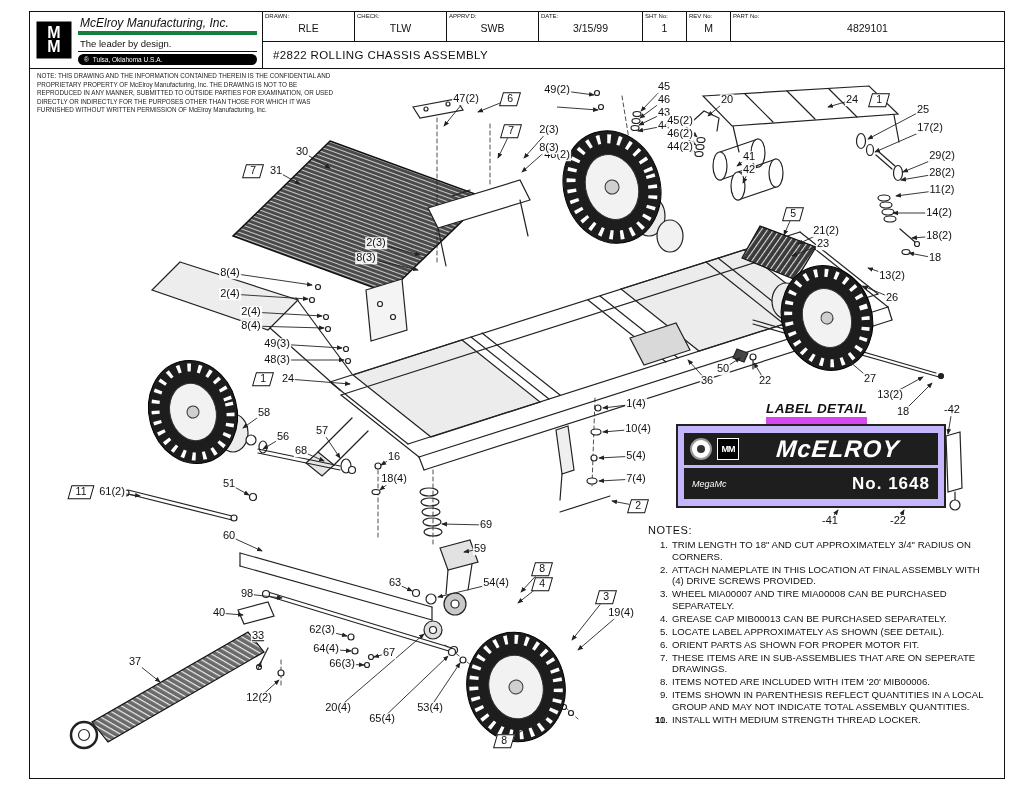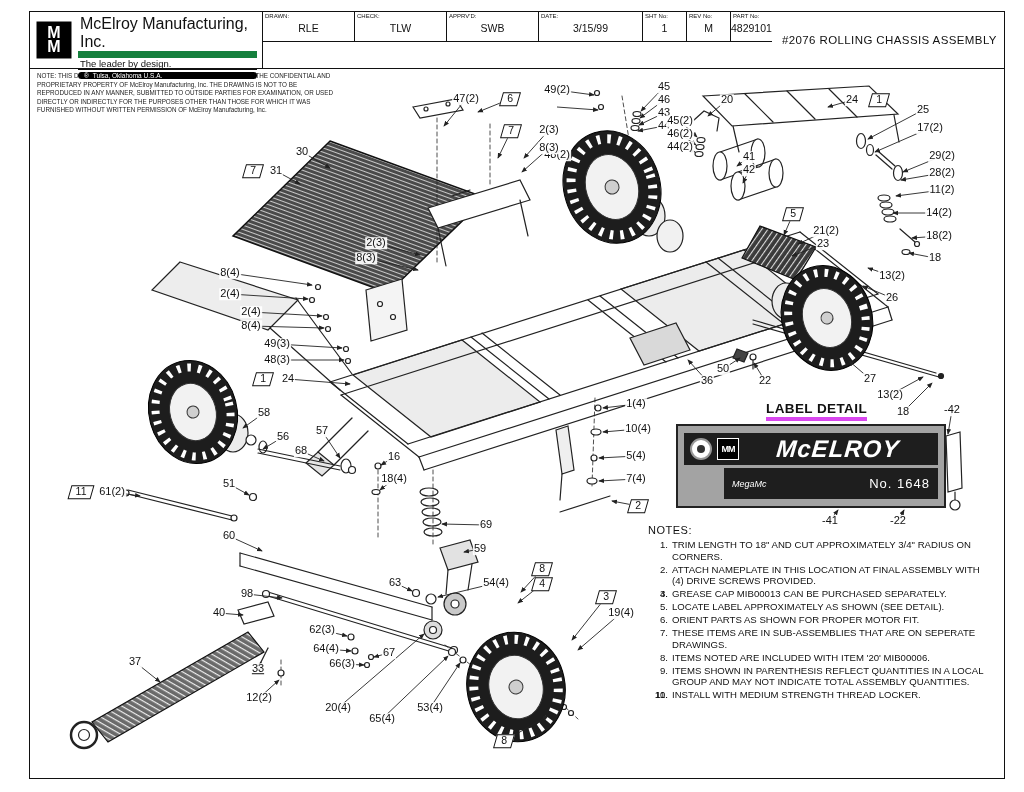--- a/index.html
+++ b/index.html
@@ -14,25 +14,25 @@
   
   .title-block { position:absolute; left:29px; top:11px; width:976px; height:58px;
     border:1.6px solid #111; box-sizing:border-box; display:flex; background:#fff; z-index:5; }
   .tb-company { width:233px; border-right:1.4px solid #111; display:flex; gap:5px;
     padding:3px 5px; box-sizing:border-box; }
   .tb-logo { width:38px; height:40px; background:#000; align-self:center; flex:0 0 auto;
     display:flex; flex-direction:column; align-items:center; justify-content:center;
     color:#fff; font-weight:bold; font-size:16px; line-height:0.85;
     box-shadow:inset 0 0 0 1.5px #fff; }
   .tb-company-text { flex:1; display:flex; flex-direction:column; }
-  .tb-name { font-size:16px; border-bottom:7px solid #15803d; flex:1; display:flex; align-items:center; padding:0 2px; }
+  .tb-name { font-size:12px; border-bottom:4px solid #15803d; flex:1; display:flex; align-items:center; padding:0 2px;font-style:italic; }
   .tb-tagline { font-size:9.5px; border-bottom:1px solid #111; flex:1; display:flex; align-items:center; padding:0 2px; }
   .tb-loc { background:#000; color:#fff; font-size:6.5px; border-radius:7px; margin-top:2px;
     height:11px; display:flex; align-items:center; gap:4px; padding:0 6px; }
-  .tb-right { flex:1; display:flex; flex-direction:row;justify-content:flex-end; }
+  .tb-right { flex:1; display:flex; flex-direction:column;justify-content:flex-end; }
   .tb-fields { display:flex; border-bottom:1.4px solid #111; height:30px; box-sizing:border-box; }
   .tb-field { border-right:1px solid #111; display:flex; flex-direction:column; box-sizing:border-box; }
   div.tb-field:nth-of-type(1){width:92px} div.tb-field:nth-of-type(2){width:92px}
   div.tb-field:nth-of-type(3){width:92px} div.tb-field:nth-of-type(4){width:104px}
   div.tb-field:nth-of-type(5){width:44px} div.tb-field:nth-of-type(6){width:44px}
   div.tb-field:nth-of-type(7){flex:1; border-right:none}
   .tb-label { font-size:6px; padding:1px 0 0 2px; line-height:1.1; }
   .tb-value { flex:1; display:flex; align-items:center; justify-content:center; font-size:10.5px; margin-top:-5px; }
   .tb-title-row { flex:1; display:flex; align-items:center; padding-left:10px; font-size:11.5px; letter-spacing:.4px; }
 
@@ -43,38 +43,38 @@
   #drawing { position:absolute; left:0; top:0; z-index:1; }
   #callout-layer { position:absolute; left:0; top:0; width:1024px; height:792px; z-index:3; pointer-events:none; }
   .callout { position:absolute; transform:translate(-50%,-50%); font-size:11px; color:#111;
     background:rgba(255,255,255,.92); padding:0 1px; line-height:1.05; white-space:nowrap; }
   .callout.boxed { border:1.3px solid #111; padding:0 5px; background:#fff;
     transform:translate(-50%,-50%) skewX(-16deg); }
   .callout.boxed > span { display:inline-block; transform:skewX(16deg); font-size:10.5px; }
 
   
   .label-detail-heading { position:absolute; left:766px; top:401px; font-size:13.5px; font-weight:bold;
-    border-bottom:4px solid #d946ef; padding-bottom:1px; letter-spacing:.4px; z-index:4; }
+    border-bottom:8px solid #d946ef; padding-bottom:1px; letter-spacing:.4px; z-index:4;font-style:italic; }
   .label-detail { position:absolute; left:676px; top:424px; width:270px; height:84px;
-    border:2px solid #222; background:#a3a3a3; box-sizing:border-box; z-index:4;
+    border:2px solid #222; background:#c4b5fd; box-sizing:border-box; z-index:4;
     padding:7px 6px; display:flex; flex-direction:column; gap:3px;justify-content:center; }
   .ld-band { flex:1; background:#1e1e1e; display:flex; align-items:center; gap:5px; padding:2px 6px; }
   .ld-circle { width:22px; height:22px; border-radius:50%; background:#fff; border:2px solid #999;
     box-sizing:border-box; position:relative; flex:0 0 auto; }
   .ld-circle::after { content:""; position:absolute; left:50%; top:50%; width:8px; height:8px;
     margin:-4px 0 0 -4px; border-radius:50%; background:#333; }
   .ld-mm { width:22px; height:22px; background:#000; color:#fff; border:1.5px solid #fff;
     box-sizing:border-box; display:flex; align-items:center; justify-content:center;
     font-size:9px; font-weight:bold; letter-spacing:-1px; flex:0 0 auto; }
   .ld-brand { flex:1; color:#fff; font-weight:bold; font-style:italic; font-size:24px;
     text-align:center; letter-spacing:1px; transform:skewX(-5deg); }
   .ld-bottom { height:32px; background:#1e1e1e; display:flex; align-items:center;
-    justify-content:space-between; padding:0 8px;margin-left:40px; }
+    justify-content:space-between; padding:0 8px; }
   .ld-mega { color:#fff; font-style:italic; font-size:9px; }
-  .ld-no { color:#fff; font-weight:normal; font-size:13px; letter-spacing:1px; }
+  .ld-no { color:#fff; font-weight:bold; font-size:17px; letter-spacing:1px; }
 
   
   .notes { position:absolute; left:648px; top:524px; width:346px; z-index:4; }
   .notes-heading { font-size:11px; letter-spacing:.5px; margin-bottom:3px; }
   .notes-list { list-style:none; margin:0; padding:0 0 0 4px; }
   .note-item { position:relative; padding-left:20px; font-size:9.6px; line-height:1.2; margin-bottom:1.5px; }
   .note-num { position:absolute; left:0; width:16px; text-align:right; }
 </style>
 </head>
 <body>
@@ -443,21 +443,21 @@
         <div class="tb-field">
           <span class="tb-label">REV No:</span>
           <span class="tb-value">M</span>
         </div>
 
         <div class="tb-field">
           <span class="tb-label">PART No:</span>
           <span class="tb-value">4829101</span>
         </div>
       </div>
-    <div class="tb-title-row">#2076 ROLLING CHASSIS ASSEMBLY</div>
+    <div class="tb-title-row">#2822 ROLLING CHASSIS ASSEMBLY</div>
   </div>
 </div>
 
 <div class="prop-note">NOTE: THIS DRAWING AND THE INFORMATION CONTAINED THEREIN IS THE CONFIDENTIAL AND PROPRIETARY PROPERTY OF McElroy Manufacturing, Inc. THE DRAWING IS NOT TO BE REPRODUCED IN ANY MANNER, SUBMITTED TO OUTSIDE PARTIES FOR EXAMINATION, OR USED DIRECTLY OR INDIRECTLY FOR THE PURPOSES OTHER THAN THOSE FOR WHICH IT WAS FURNISHED WITHOUT WRITTEN PERMISSION OF McElroy Manufacturing, Inc.</div>
 
 <div id="callout-layer">
     <span class="callout" style="left: 466px; top: 99px;"><span>47(2)</span></span>
     <span class="callout boxed" style="left: 510px; top: 99px;"><span>6</span></span>
     <span class="callout" style="left: 557px; top: 90px;"><span>49(2)</span></span>
     <span class="callout" style="left: 557px; top: 107px; margin-top: 48px;"><span>48(2)</span></span>
@@ -525,21 +525,21 @@
     <span class="callout" style="left: 496px; top: 583px;"><span>54(4)</span></span>
     <span class="callout boxed" style="left: 542px; top: 569px;"><span>8</span></span>
     <span class="callout boxed" style="left: 542px; top: 584px;"><span>4</span></span>
     <span class="callout boxed" style="left: 606px; top: 597px;"><span>3</span></span>
     <span class="callout" style="left: 621px; top: 613px;"><span>19(4)</span></span>
     <span class="callout" style="left: 219px; top: 613px;"><span>40</span></span>
     <span class="callout" style="left: 322px; top: 630px;"><span>62(3)</span></span>
     <span class="callout" style="left: 326px; top: 649px;"><span>64(4)</span></span>
     <span class="callout" style="left: 389px; top: 653px;"><span>67</span></span>
     <span class="callout" style="left: 342px; top: 664px;"><span>66(3)</span></span>
-    <span class="callout" style="left: 258px; top: 669px; text-decoration: underline;"><span>33</span></span>
+    <span class="callout" style="left: 258px; top: 636px; text-decoration: underline;"><span>33</span></span>
     <span class="callout" style="left: 135px; top: 662px;"><span>37</span></span>
     <span class="callout" style="left: 259px; top: 698px;"><span>12(2)</span></span>
     <span class="callout" style="left: 338px; top: 708px;"><span>20(4)</span></span>
     <span class="callout" style="left: 382px; top: 719px;"><span>65(4)</span></span>
     <span class="callout" style="left: 430px; top: 708px;"><span>53(4)</span></span>
     <span class="callout boxed" style="left: 504px; top: 741px;"><span>8</span></span>
     <span class="callout" style="left: 636px; top: 404px;"><span>1(4)</span></span>
     <span class="callout" style="left: 638px; top: 429px;"><span>10(4)</span></span>
     <span class="callout" style="left: 636px; top: 456px;"><span>5(4)</span></span>
     <span class="callout" style="left: 636px; top: 479px;"><span>7(4)</span></span>
@@ -571,20 +571,21 @@
         <span class="note-text">TRIM LENGTH TO 18" AND CUT APPROXIMATELY 3/4" RADIUS ON CORNERS.</span>
       </li>
 
       <li class="note-item">
         <span class="note-num">2.</span>
         <span class="note-text">ATTACH NAMEPLATE IN THIS LOCATION AT FINAL ASSEMBLY WITH (4) DRIVE SCREWS PROVIDED.</span>
       </li>
 
       <li class="note-item">
         <span class="note-num">3.</span>
+        <span class="note-text">WHEEL MIA00007 AND TIRE MIA00008 CAN BE PURCHASED SEPARATELY.</span>
       </li>
 
       <li class="note-item">
         <span class="note-num">4.</span>
         <span class="note-text">GREASE CAP MIB00013 CAN BE PURCHASED SEPARATELY.</span>
       </li>
 
       <li class="note-item">
         <span class="note-num">5.</span>
         <span class="note-text">LOCATE LABEL APPROXIMATELY AS SHOWN (SEE DETAIL).</span>

